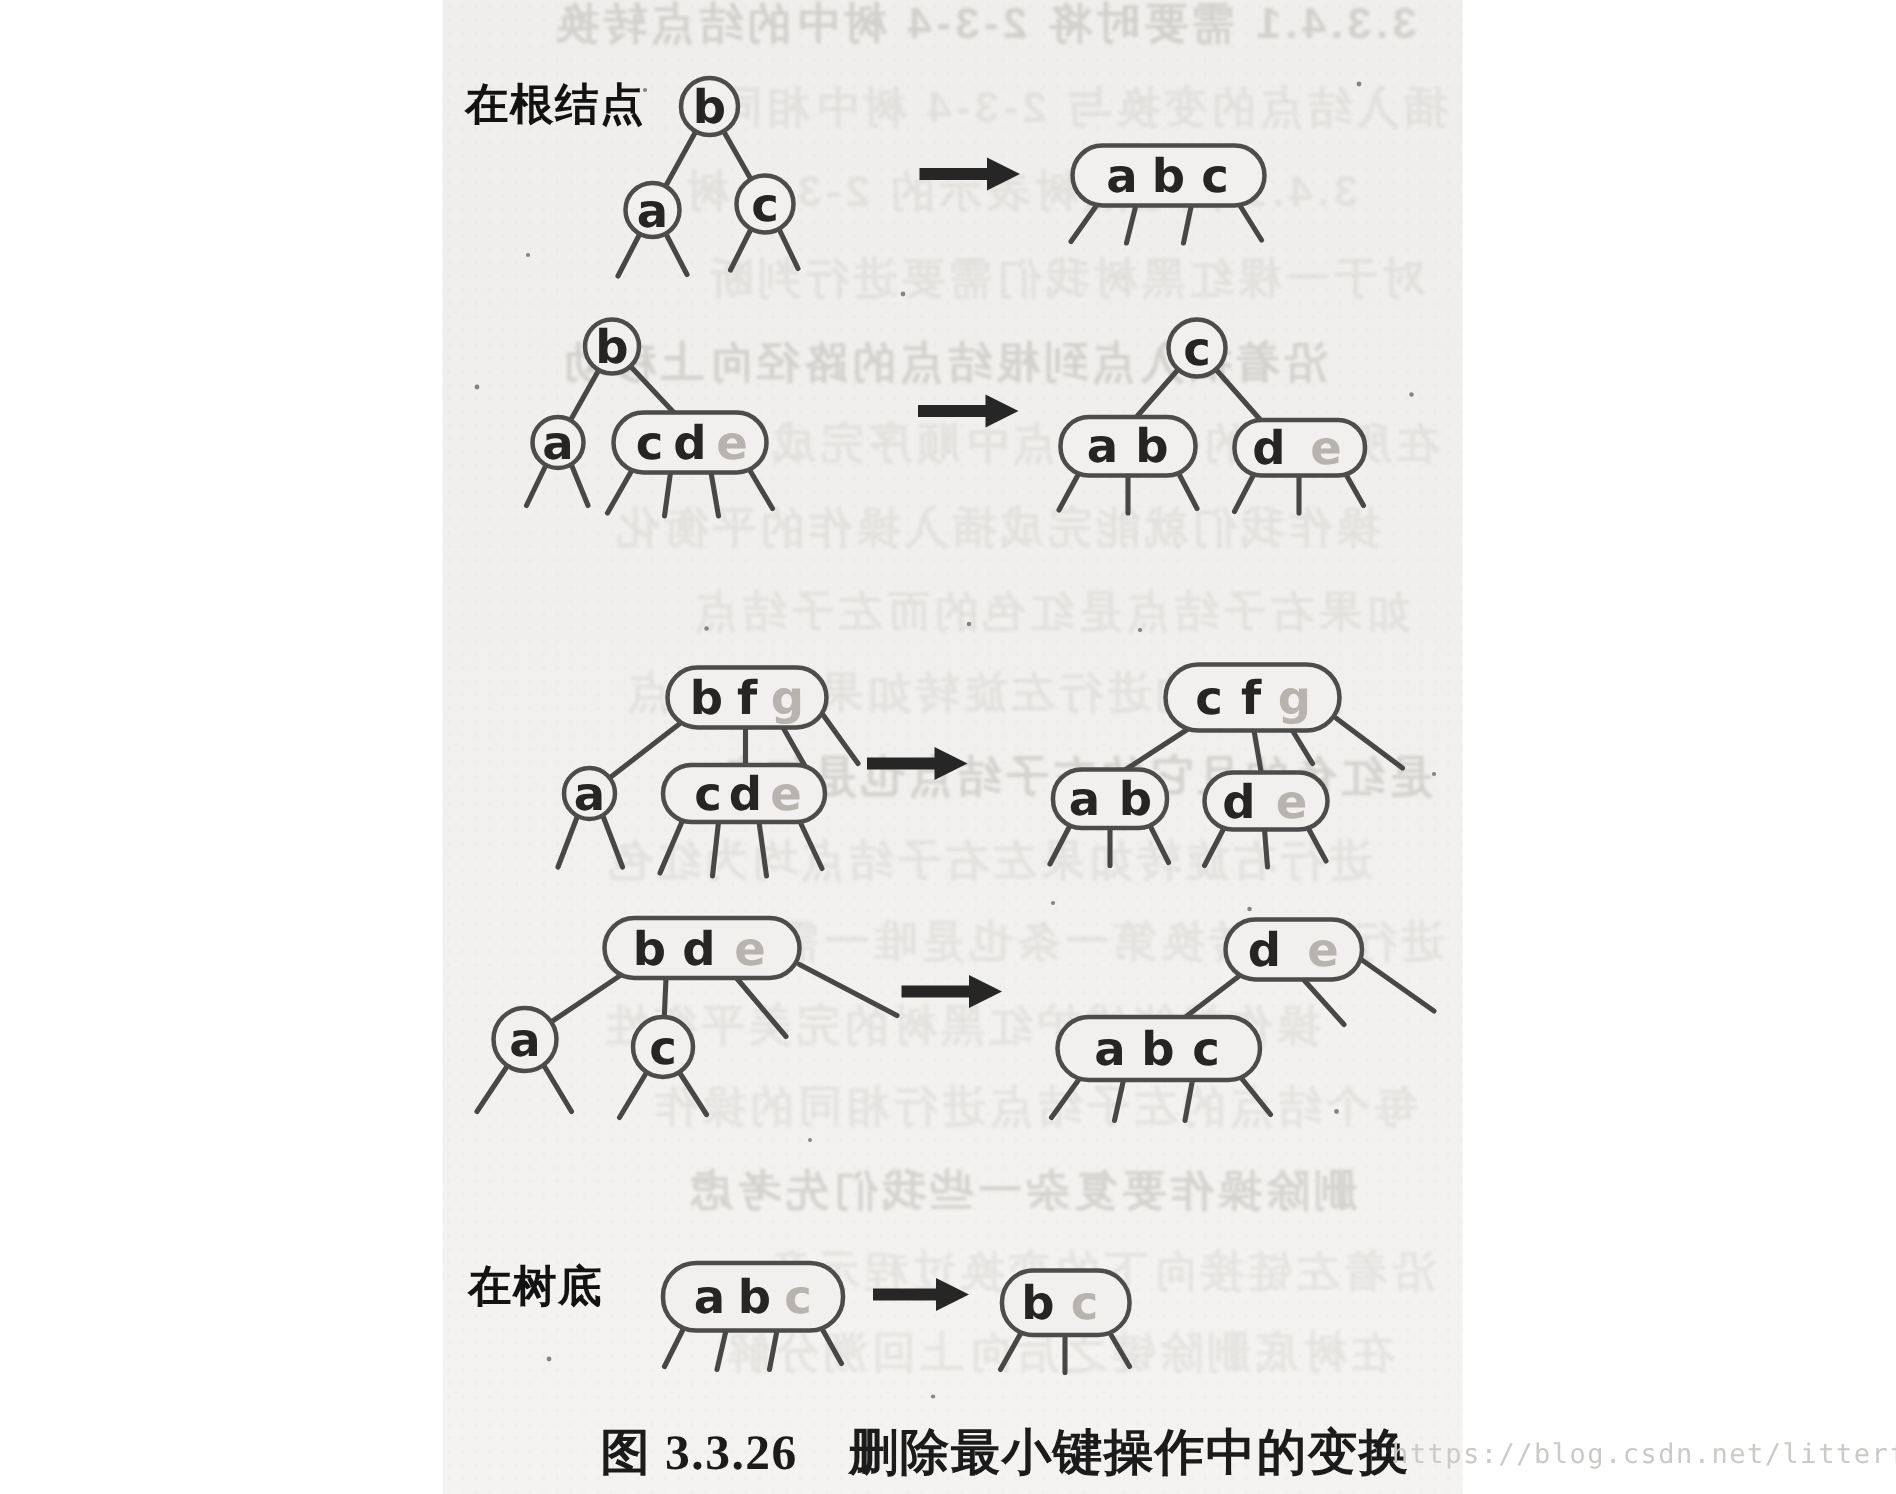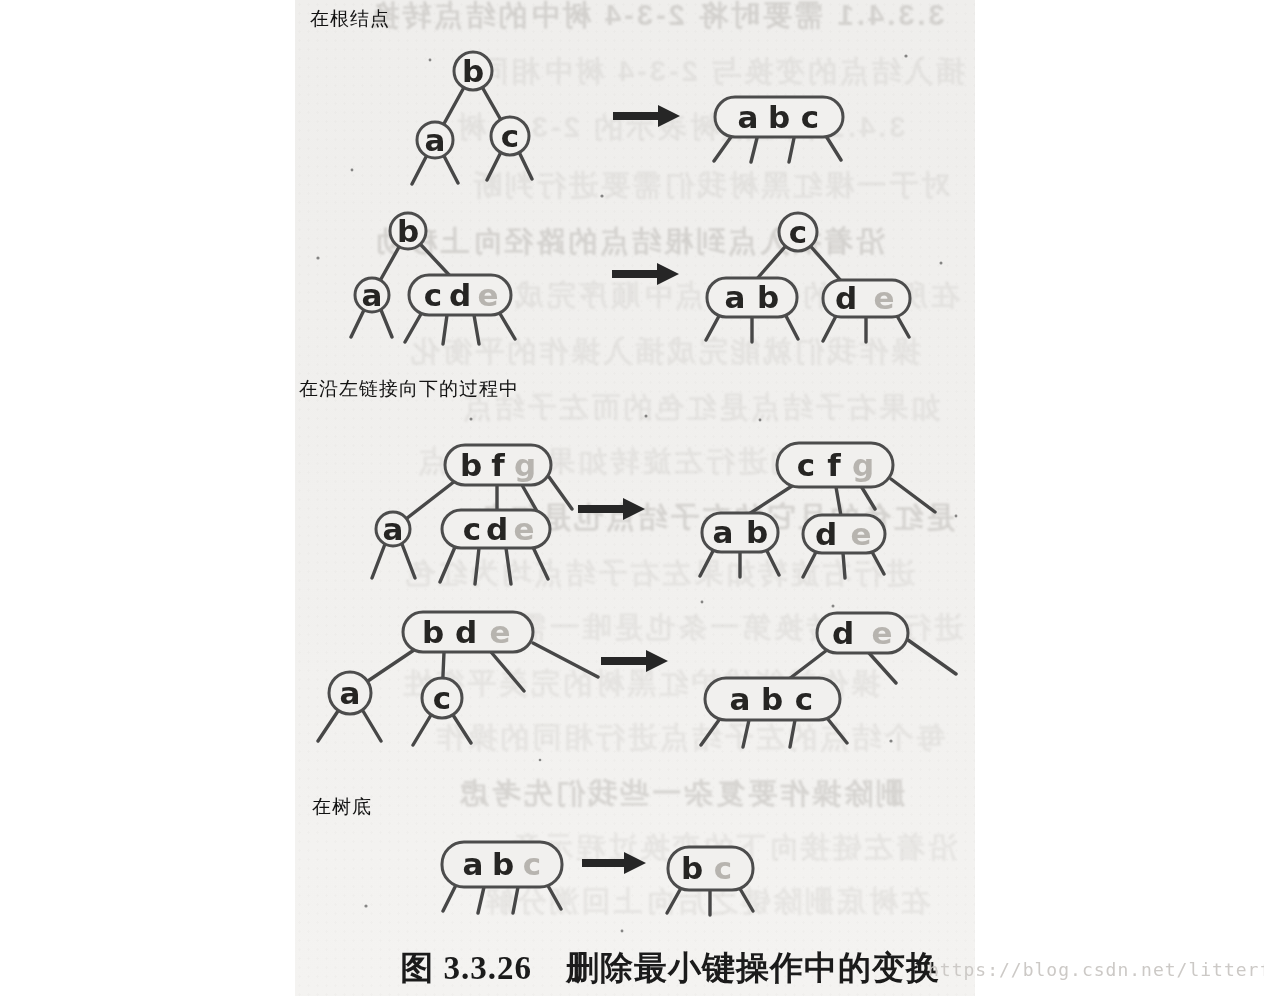--- a/index.html
+++ b/index.html
@@ -10,21 +10,21 @@
         background:
           radial-gradient(rgba(70,65,60,0.018) 1px, transparent 1.2px),
           linear-gradient(180deg,#efeeec 0%,#f1f0ee 55%,#f4f3f1 100%);
         background-size:9px 9px,100% 100%;}
   
   .bleed{position:absolute;white-space:nowrap;transform:scaleX(-1);
          font-family:"Liberation Sans",sans-serif;font-weight:700;font-size:29px;
          color:#716c65;opacity:.10;filter:blur(1.2px);letter-spacing:3px;}
   .bleed.dark{opacity:.22;}
   
-  .lbl{position:absolute;font-weight:400;font-size:19px;letter-spacing:1px;color:#121212;}
+  .lbl{position:absolute;font-weight:700;font-size:29px;letter-spacing:1px;color:#121212;margin-top:44px;}
   
   #fig{position:absolute;left:0;top:0;}
   .edge{stroke:#474747;stroke-width:3.4;fill:none;stroke-linecap:round;}
   .node{fill:#f1f0ee;stroke:#4c4c4c;stroke-width:3;}
   .arrow{fill:#262626;stroke:none;}
   .lt{font-family:"DejaVu Sans",sans-serif;font-weight:700;font-size:31px;
       fill:#262523;text-anchor:middle;}
   .lt.gray{fill:#b7b4af;}
   .dust{fill:#2b2b2b;opacity:.55;}
   
@@ -55,21 +55,20 @@
     <div class="bleed" style="top:554px;right:60px">进行右旋转如果左右子结点均为红色</div>
     <div class="bleed" style="top:608px;right:12px">进行颜色转换第一条也是唯一需要</div>
     <div class="bleed" style="top:664px;right:95px">操作就能维护红黑树的完美平衡性</div>
     <div class="bleed" style="top:718px;right:30px">每个结点的左子结点进行相同的操作</div>
     <div class="bleed dark" style="top:774px;right:70px">删除操作要复杂一些我们先考虑</div>
     <div class="bleed" style="top:828px;right:18px">沿着左链接向下的变换过程示意</div>
     <div class="bleed" style="top:882px;right:45px">在树底删除键之后向上回溯分解</div>
   </div>
 
   <div class="lbl" style="left:310px;top:6px">在根结点</div>
-  <div class="lbl" style="left:299px;top:376px">在沿左链接向下的过程中</div>
   <div class="lbl" style="left:312px;top:794px">在树底</div>
 
   <svg id="fig" width="1264" height="996" viewBox="0 0 1264 996">
 
     <g>
       <circle class="dust" cx="318" cy="258" r="1.6"></circle>
         <circle class="dust" cx="352" cy="170" r="1.4"></circle>
       <circle class="dust" cx="602" cy="196" r="1.6"></circle>
         <circle class="dust" cx="646" cy="416" r="1.5"></circle>
       <circle class="dust" cx="702" cy="602" r="1.4"></circle>

